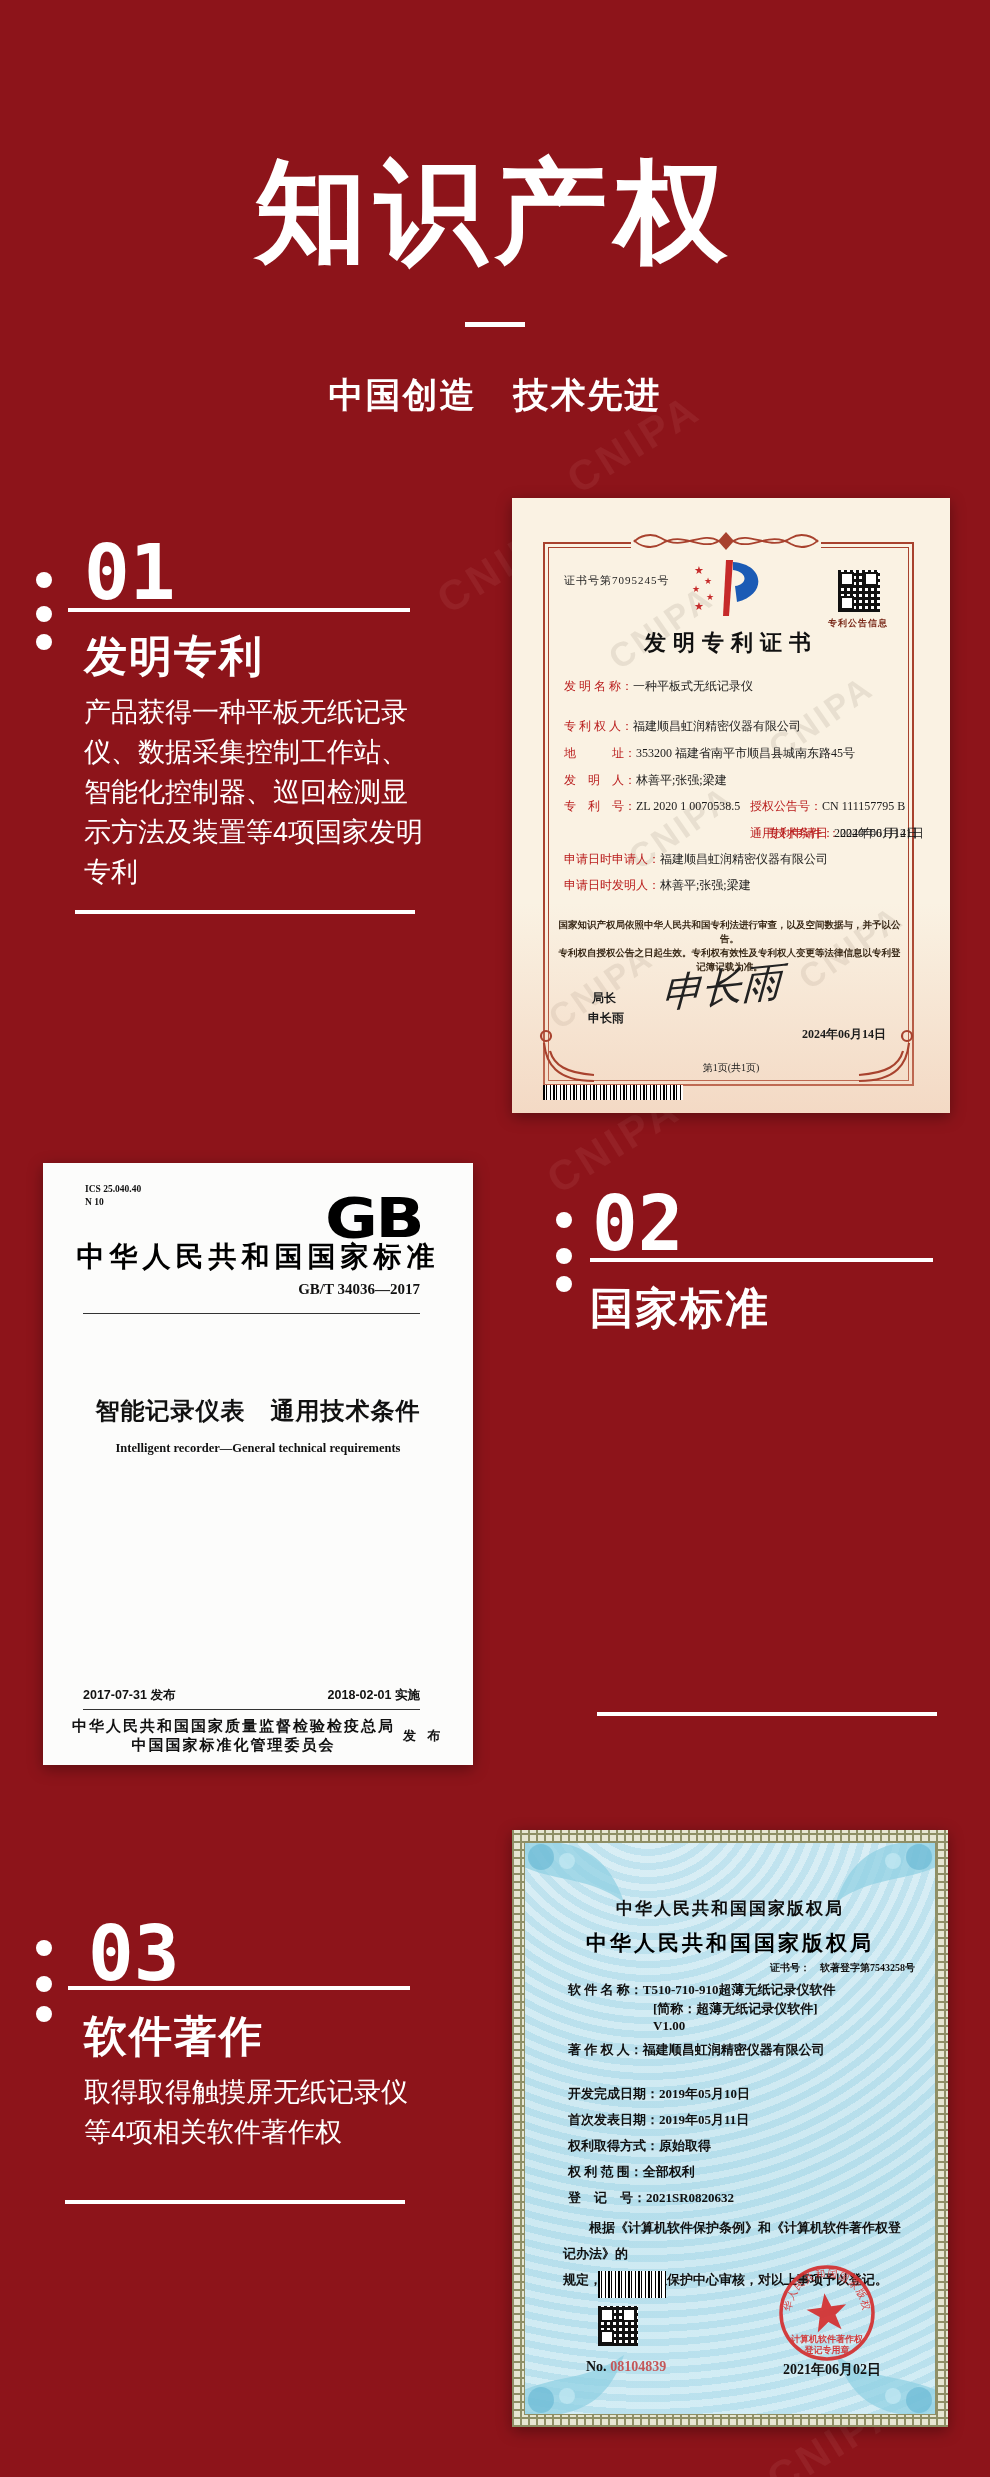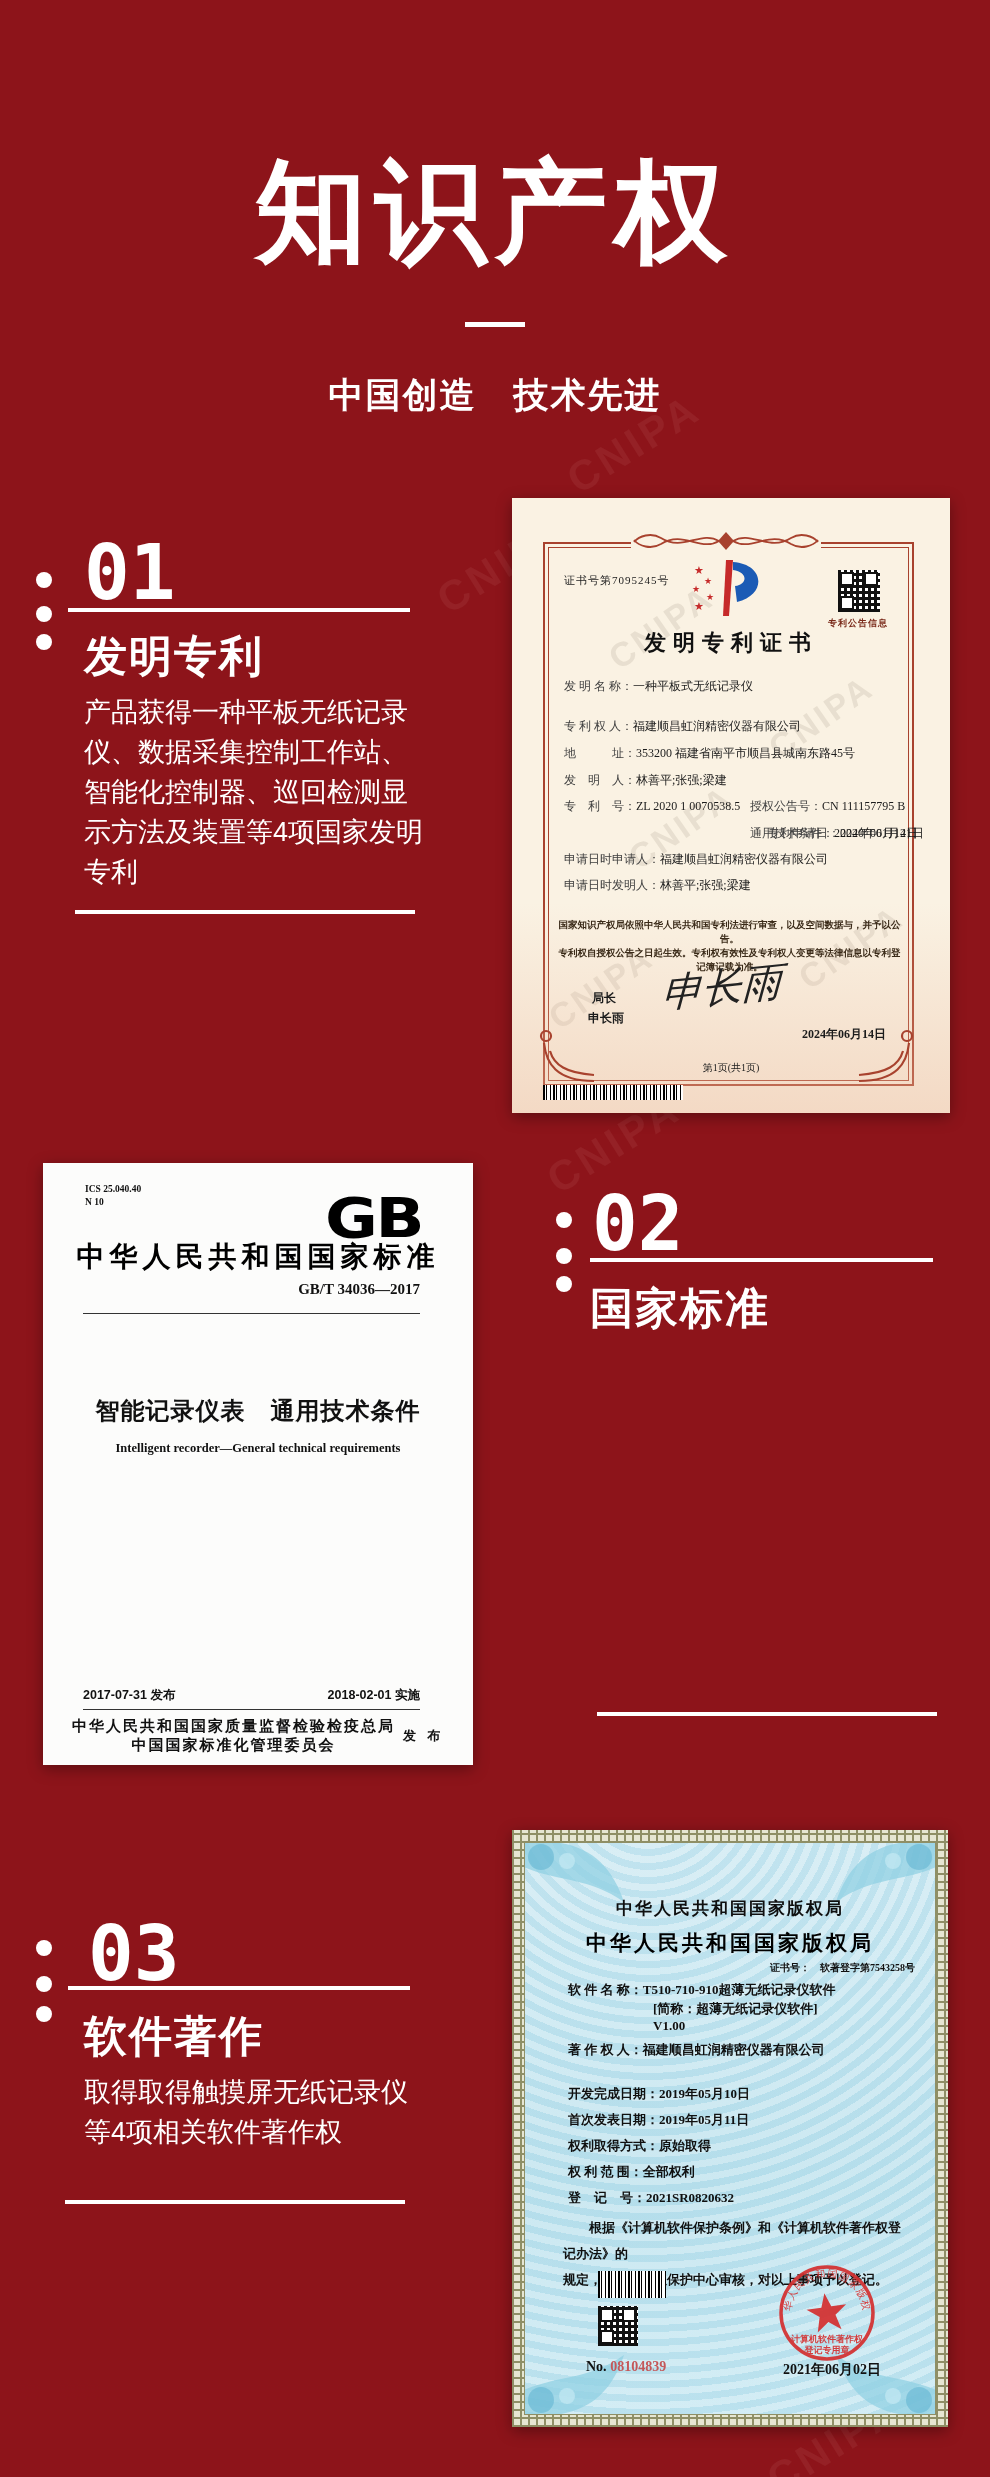--- a/index.html
+++ b/index.html
@@ -24,21 +24,21 @@
   .cert{box-shadow:0 4px 14px rgba(0,0,0,0.35);}
   #patent-cert{left:512px;top:498px;width:438px;height:615px;background:#FAF2E3;
                font-family:"Liberation Serif",serif;color:#1c1c1c;}
   #patent-cert .frame{left:31px;top:44px;width:367px;height:540px;border:2px solid #A8422E;
                       outline:1px solid #A8422E;outline-offset:-6px;}
   .p-wm{color:rgba(130,110,90,0.14);font-weight:bold;font-size:34px;letter-spacing:3px;transform:rotate(-35deg);
         font-family:"Liberation Sans",sans-serif;}
   .p-certno{font-size:11px;letter-spacing:1px;}
   .p-title{font-size:22px;font-weight:bold;letter-spacing:7px;color:#111;}
   .p-row{font-size:12px;color:#1b1b1b;white-space:nowrap;}
-  .p-row .lb{color:#404040;}
+  .p-row .lb{color:#b91c1c;}
   .p-col2{position:absolute;left:186px;top:0;}
   .p-decl{font-size:9.5px;line-height:14px;font-weight:bold;color:#3a2a18;text-align:center;white-space:pre-line;}
   .p-sig{font-size:40px;font-style:italic;transform:rotate(-6deg) skewX(-8deg);color:#222;
          font-family:"Liberation Serif",serif;}
   .p-small{font-size:12px;}
   .qr{background:
       repeating-linear-gradient(0deg,#111 0 3px,transparent 3px 6px),
       repeating-linear-gradient(90deg,#111 0 3px,#fff 3px 6px);}
   .qr .mk{position:absolute;width:10px;height:10px;border:2px solid #111;background:#fff;}
   .barcode{background:repeating-linear-gradient(90deg,#000 0 2px,#fff 2px 3px,#000 3px 4px,#fff 4px 7px,#000 7px 8px,#fff 8px 10px);}

